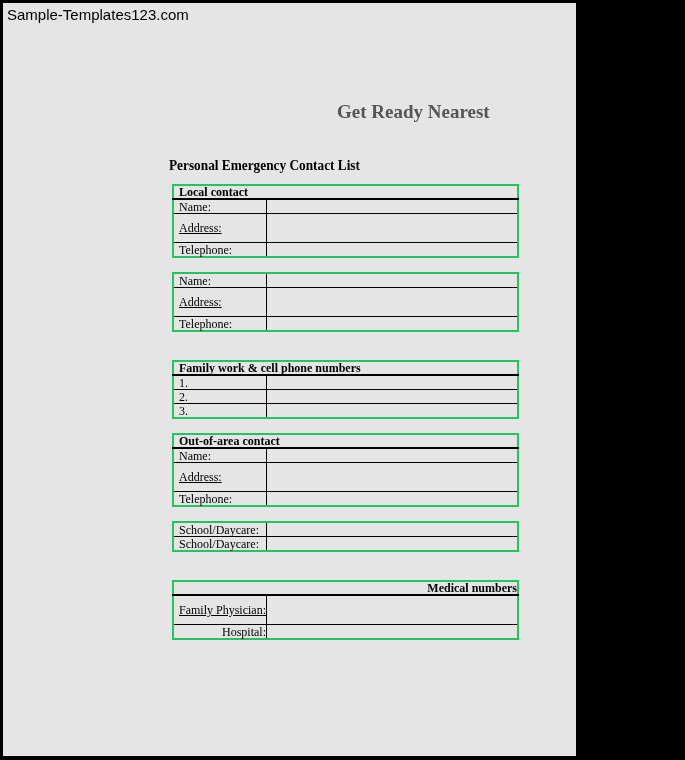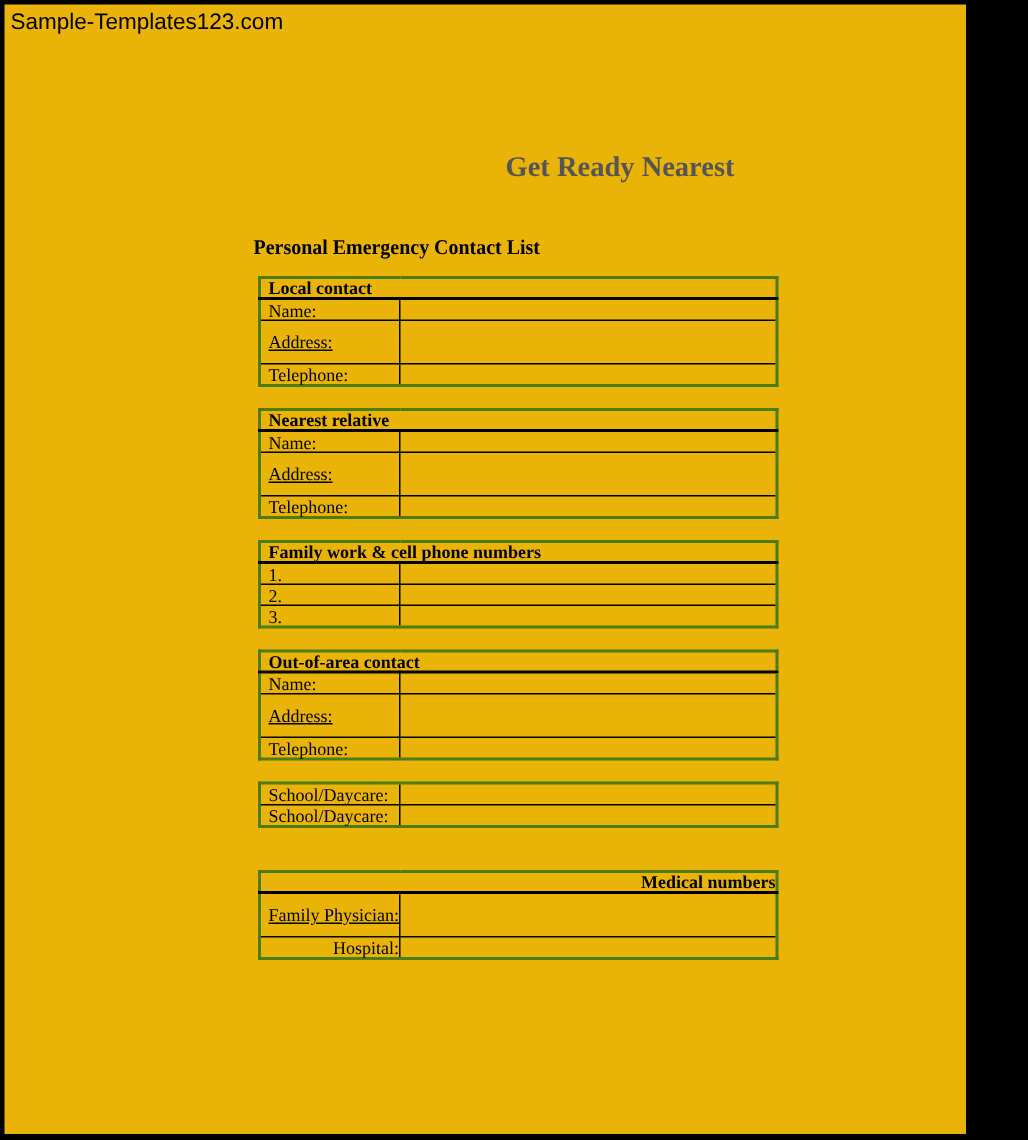--- a/index.html
+++ b/index.html
@@ -2,22 +2,22 @@
 <html><head>
 <meta charset="utf-8">
 <style>
   html, body { margin:0; padding:0; }
   body {
     width:685px; height:760px; position:relative; overflow:hidden;
     background:#000;
     font-family:"Liberation Serif", serif;
   }
   .page {
-    position:absolute; left:3px; top:3px; width:641px; height:753px;
-    background:#eab308;
+    position:absolute; left:3px; top:3px; width:573px; height:753px;
+    background:#e5e5e5;
   }
   .watermark {
     position:absolute; left:4px; top:3px;
     font-family:"Liberation Sans", sans-serif; font-size:15px; color:#000;
     letter-spacing:0px;
   }
   .logo {
     position:absolute; left:170px; top:78px; width:76px; height:70px;
   }
   .brand-title {
@@ -25,21 +25,21 @@
     font-family:"Liberation Serif", serif; font-weight:bold;
     font-size:19px; color:#555;
   }
   .doc-title {
     position:absolute; left:166px; top:155px;
     font-family:"Liberation Serif", serif; font-weight:bold;
     font-size:14px; color:#000; transform:scaleX(0.95); transform-origin:left;
   }
   table.form {
     position:absolute; left:169px; width:347px;
-    border-collapse:collapse; border:2px solid #4d7c0f;
+    border-collapse:collapse; border:2px solid #22c55e;
     font-size:12px; line-height:12px; color:#000;
   }
   table.form td {
     border:1px solid #000; padding:0 0 0 5px; vertical-align:middle;
     height:13px;
   }
   table.form td.head {
     font-weight:bold; border-bottom:2px solid #000; height:12px;
   }
   table.form td.label { width:87px;margin-top:16px; }
@@ -73,23 +73,20 @@
         </tr>
     <tr>
           <td class="label">Telephone:</td>
           <td></td>
         </tr>
   </tbody>
     </table>
 
   <table class="form" style="top:269px;">
     <tbody>
-        <tr>
-          <td class="head" colspan="2">Nearest relative</td>
-        </tr>
     <tr>
           <td class="label">Name:</td>
           <td></td>
         </tr>
     <tr>
           <td class="label tall">Address:</td>
           <td class="tall"></td>
         </tr>
     <tr>
           <td class="label">Telephone:</td>

